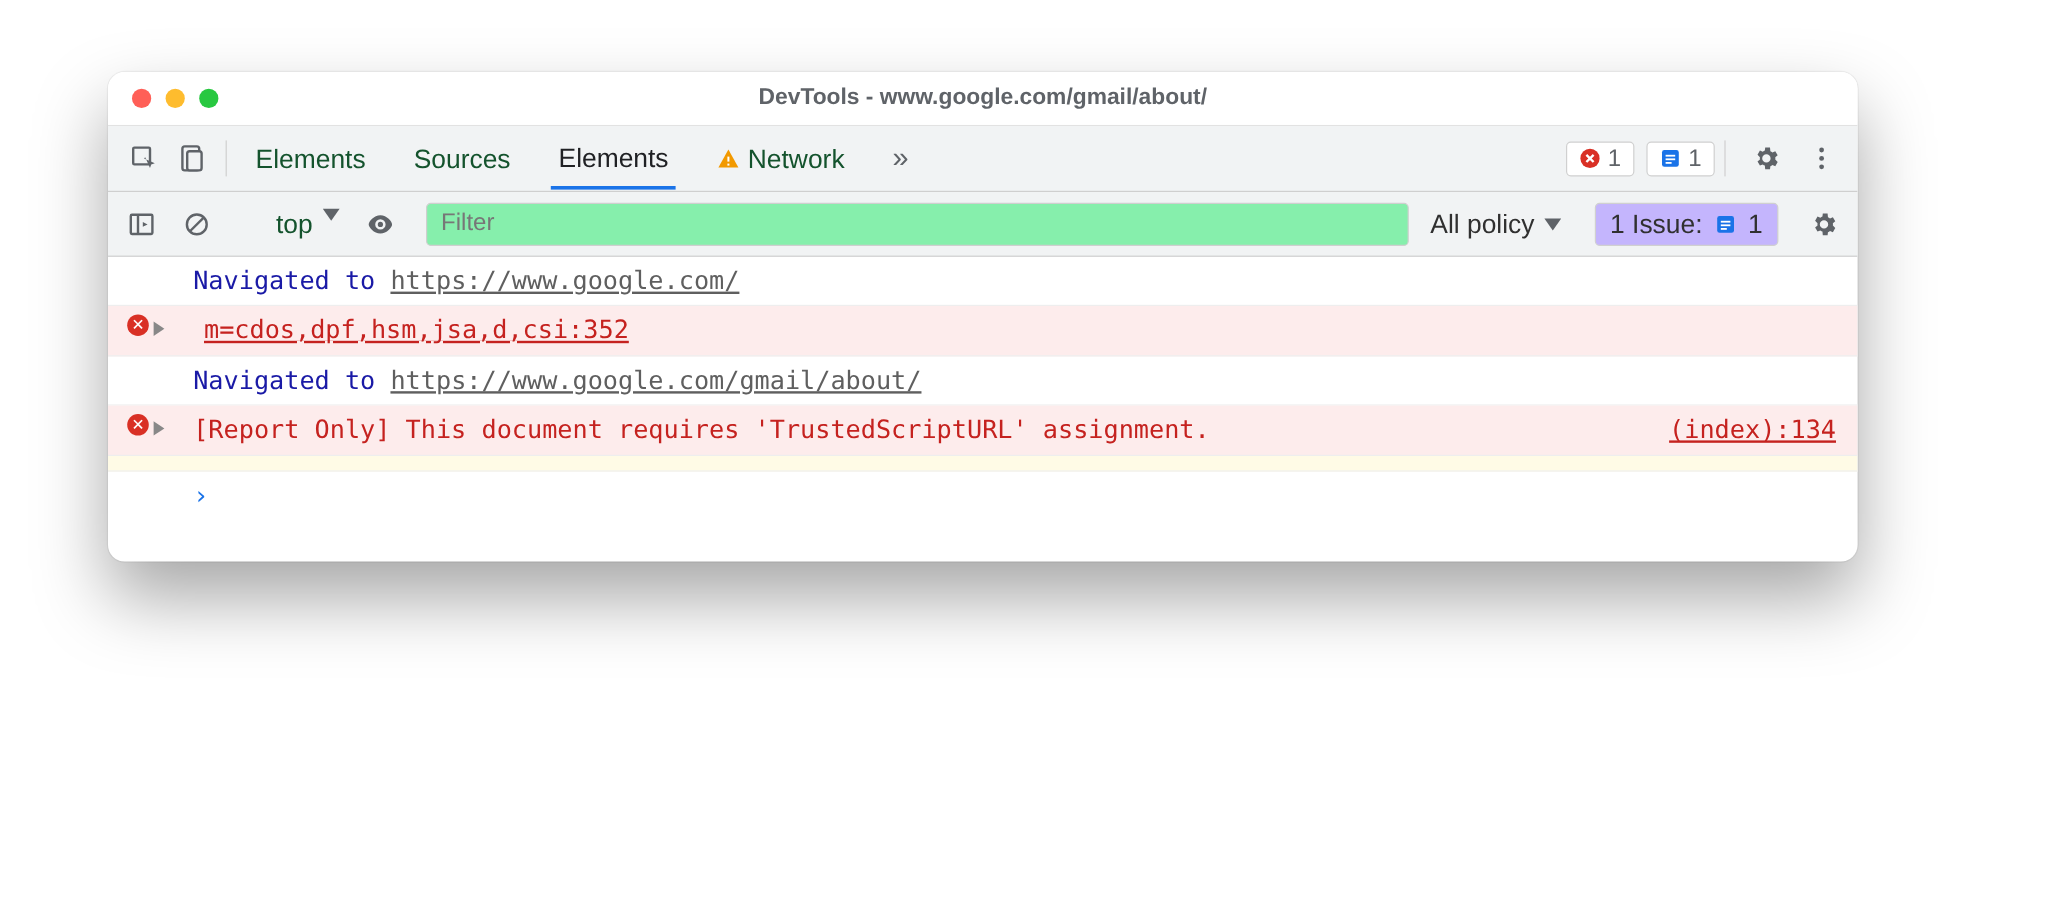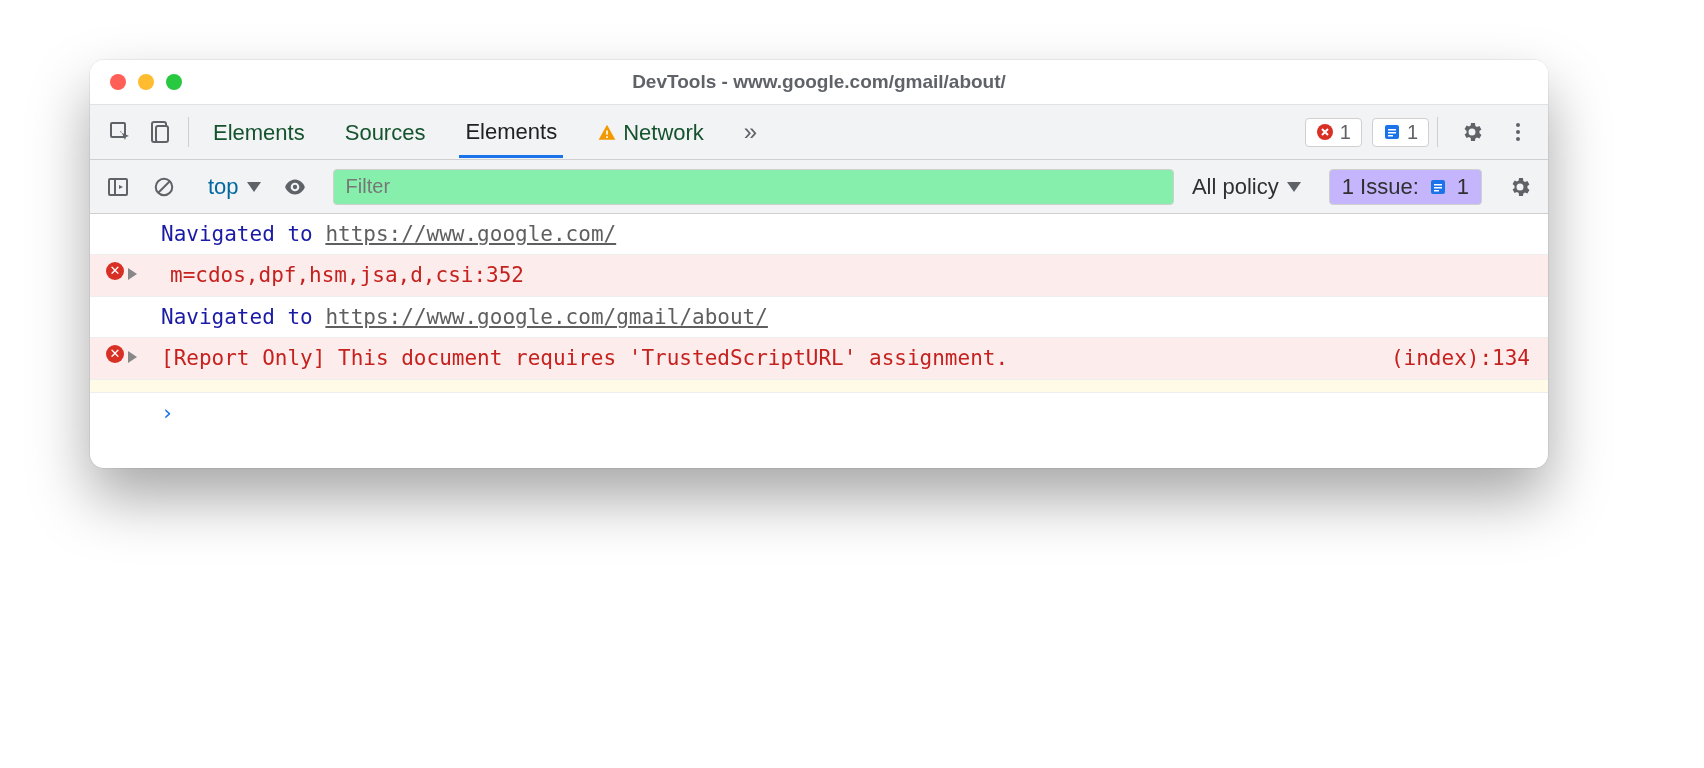--- a/index.html
+++ b/index.html
@@ -99,22 +99,22 @@
     height: 54px; padding: 0 10px;
     background: #f1f3f4;
     border-bottom: 1px solid #cfcfcf;
     gap: 10px;
   }
   .filterbar .fb-btn {
     width: 36px; height: 36px; display:flex; align-items:center; justify-content:center;
     color:#5f6368; cursor:pointer;
   }
   .ctx {
-    display:flex; align-items:center; gap:8px;
-    font-size: 22px; color:#0369a1; cursor:pointer; padding: 0 6px;
+    display:flex; gap:8px;
+    font-size: 22px; color:#14532d; cursor:pointer; padding: 0 6px; margin-left: 22px;
   }
   .filterbar input.filter {
     flex: 1;
     height: 36px;
     border: 1px solid #cfcfcf; border-radius: 4px;
     background: #86efac;
     font-size: 20px;
     padding: 0 12px; color:#333;
   }
   .filterbar input.filter::placeholder { color: #777; }
@@ -137,21 +137,21 @@
     padding: 5px 18px 5px 16px;
     border-bottom: 1px solid #eee;
     align-items: flex-start;
   }
   .row .gutter {
     width: 44px; flex: 0 0 44px;
     display: flex; align-items: flex-start; gap: 4px;
     padding-top: 2px;
   }
   .row .msg { flex: 1; margin-left: 11px; }
-  .row .src { color: #5f6368; cursor:pointer; white-space: nowrap; padding-left: 20px;}
+  .row .src { color: #5f6368; text-decoration: underline; cursor:pointer; white-space: nowrap; padding-left: 20px;}
   .row.nav .msg { color: #1a1aa6; }
   .row.nav .msg .url { color: #5f5f5f; text-decoration: underline; }
   .row.err { background: #fdecec; }
   .row.err .msg { color: #c5221f; }
   .row.err .src { color: #c5221f; }
   .row.warn { background: #fffbe6; }
   .row.warn .msg { color: #6b5200; }
   .row.prompt .msg { color: #1a73e8; }
   .row.prompt { border-bottom: none; padding-bottom: 40px;}
   .disc { width:18px;height:18px;border-radius:50%;background:#d93025;color:#fff;font-size:13px;display:flex;align-items:center;justify-content:center;font-family:Arial;}

